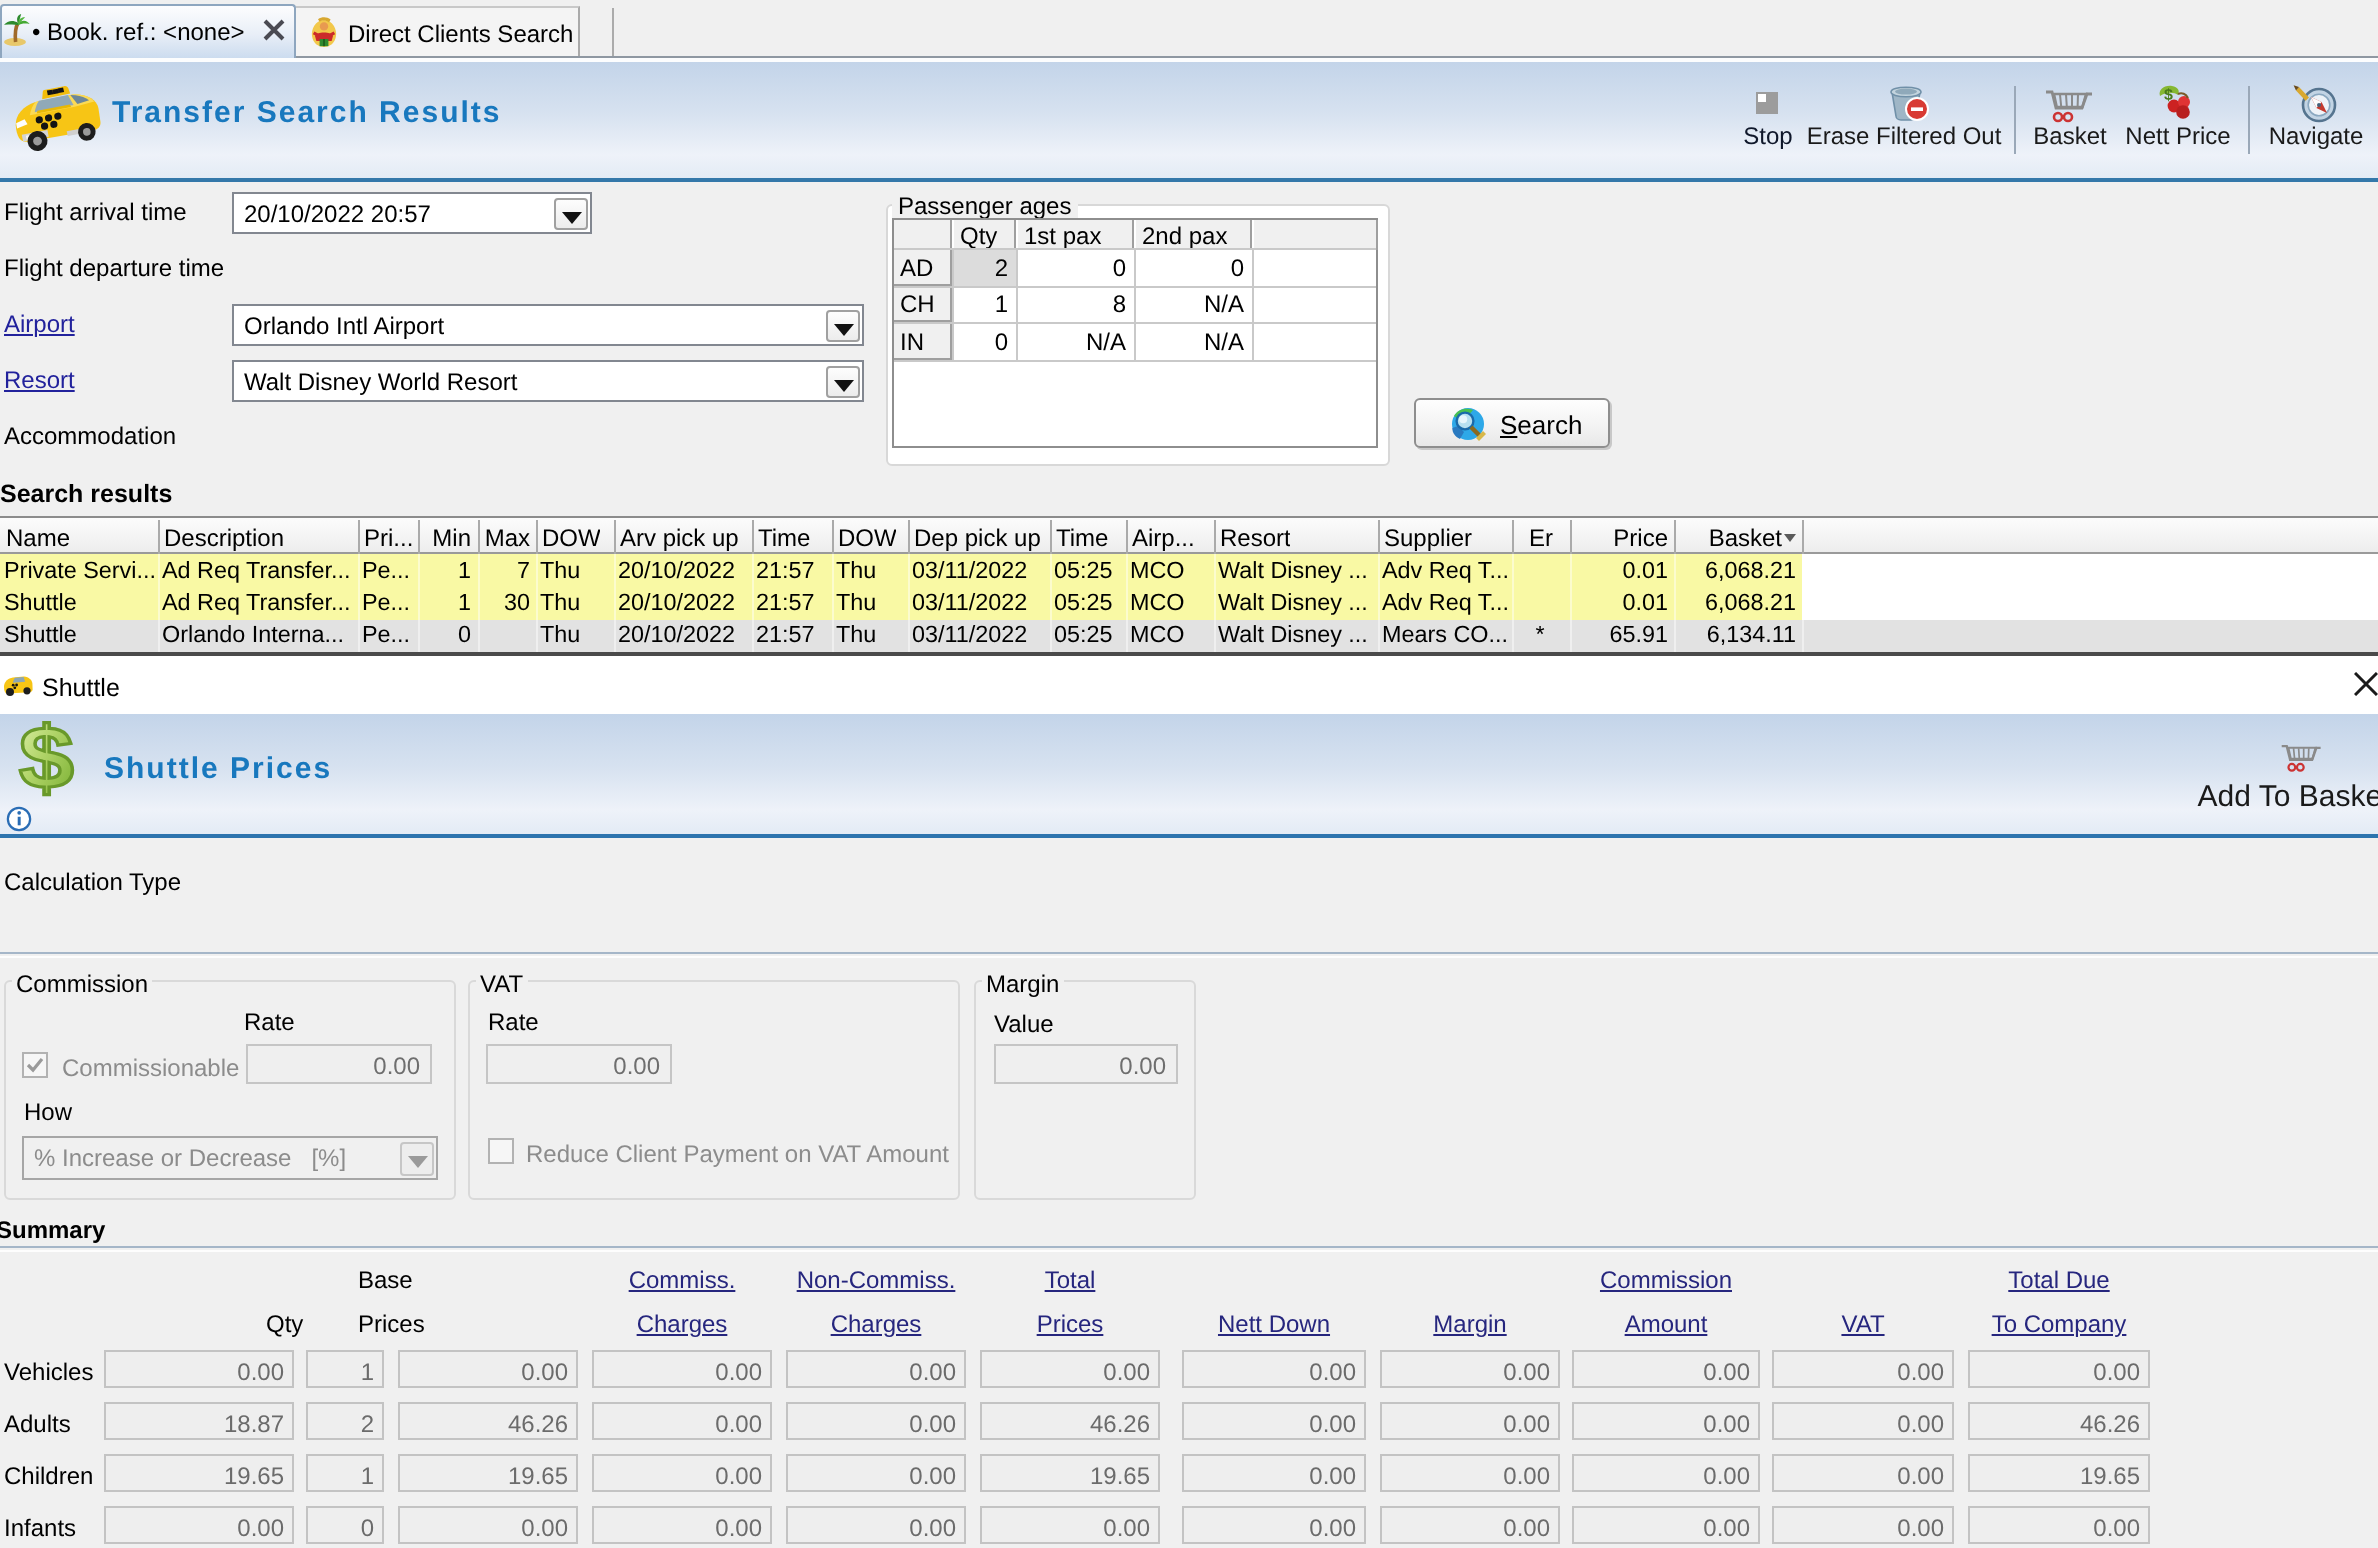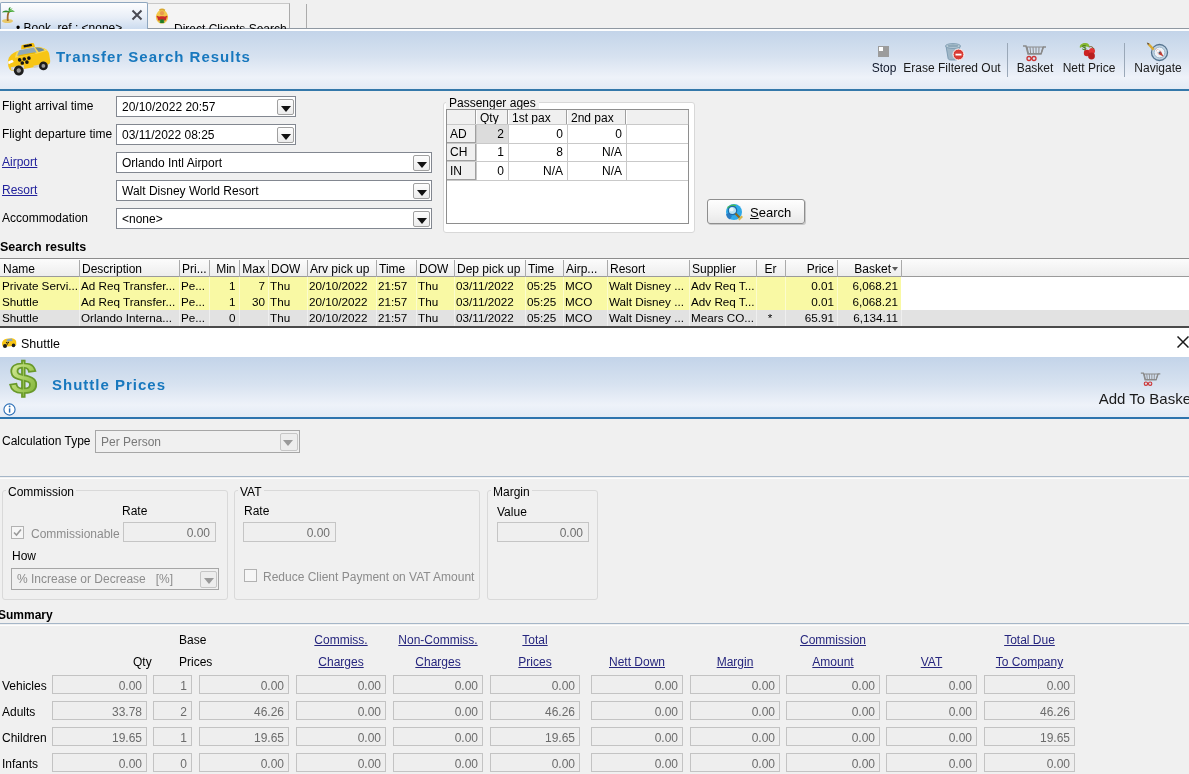--- a/index.html
+++ b/index.html
@@ -4,21 +4,21 @@
 <style>
 * { margin:0; padding:0; box-sizing:border-box; }
 body { font-family:"Liberation Sans", sans-serif; font-size:12px; color:#000; }
 #app { position:relative; width:1189px; height:774px; background:#f0f0f0; overflow:hidden; }
 .abs { position:absolute; }
 
 
 #tabs { position:absolute; left:0; top:0; width:1189px; height:29px; background:#f0f0f0; border-bottom:1px solid #8f98a2; }
 #tab1 { position:absolute; left:0; top:2px; width:148px; height:27px; background:linear-gradient(#fdfdfe,#e8eef7 55%,#ccdcef); border:1px solid #8ea6bf; border-bottom:none; border-radius:2px 2px 0 0; }
 #tab2 { position:absolute; left:148px; top:3px; width:142px; height:25px; background:#f4f4f4; border-right:1px solid #aaaaaa; border-top:1px solid #c8c8c8; }
-.tabtxt { position:absolute; top:18px; font-size:12px; }
+.tabtxt { position:absolute; top:6px; font-size:12px; }
 #tabsep { position:absolute; left:306px; top:4px; width:1px; height:24px; background:#ababab; }
 
 
 .band { position:absolute; left:0; width:1189px; background:linear-gradient(#c3d4e9 0%, #d7e2f0 45%, #eef2f9 80%, #e3ebf5 100%); }
 #band1 { top:31px; height:60px; border-bottom:2px solid #3478aa; }
 #band2 { top:357px; height:62px; border-bottom:2px solid #2d74ae; }
 #band1top { position:absolute; left:0; top:29px; width:1189px; height:2px; background:#fcfdfe; }
 .bigtitle { position:absolute; font-size:15px; font-weight:bold; letter-spacing:1px; color:#1878be; }
 
 
@@ -102,34 +102,26 @@
   <div class="lbl" style="left:2px; top:99px;">Flight arrival time</div>
   <div class="lbl" style="left:2px; top:127px;">Flight departure time</div>
   <div class="lbl link" style="left:2px; top:155px;">Airport</div>
   <div class="lbl link" style="left:2px; top:183px;">Resort</div>
   <div class="lbl" style="left:2px; top:211px;">Accommodation</div>
 
   <div class="combo" style="left:116px; top:96px; width:180px;">
       <span class="ctext">20/10/2022 20:57</span>
       <span class="cbtn"></span>
     </div>
-  <div class="combo" style="left:116px; top:124px; width:180px;">
-      <span class="ctext">03/11/2022 08:25</span>
-      <span class="cbtn"></span>
-    </div>
   <div class="combo" style="left:116px; top:152px; width:316px;">
       <span class="ctext">Orlando Intl Airport</span>
       <span class="cbtn"></span>
     </div>
   <div class="combo" style="left:116px; top:180px; width:316px;">
       <span class="ctext">Walt Disney World Resort</span>
-      <span class="cbtn"></span>
-    </div>
-  <div class="combo" style="left:116px; top:208px; width:316px;">
-      <span class="ctext">&lt;none&gt;</span>
       <span class="cbtn"></span>
     </div>
 
   <div id="paxpanel"></div>
   <div id="paxlabel">Passenger ages</div>
   <div id="paxgrid">
   <div class="abs" style="left:446px; top:109px; width:243px; height:115px; background:#fff; border:1px solid #8e8e8e;"></div>
   <div class="abs" style="left:447px; top:110px; width:29px; height:15px; background:#f0f0f0; border-right:1px solid #9f9f9f; border-bottom:1px solid #9f9f9f;"></div>
   <div class="abs" style="left:477px; top:110px; width:31px; height:15px; background:#f0f0f0; border-right:1px solid #9f9f9f; border-bottom:1px solid #9f9f9f;"></div>
   <div class="pgcell" style="left:480px; top:111px;">Qty</div>
@@ -319,24 +311,20 @@
 
   <div id="shuttlebar">
       <span class="lbl" style="left:21px; top:8.5px; font-size:12.5px;">Shuttle</span>
     </div>
 
   <div id="band2" class="band"></div>
   <div class="bigtitle" style="left:52px; top:376px;">Shuttle Prices</div>
   <div class="lbl" style="left:1147px; top:390px; color:#1a1a1a; font-size:15px; transform:translateX(-50%);">Add To Basket</div>
 
   <div class="lbl" style="left:2px; top:434px;">Calculation Type</div>
-  <div class="combo dis" style="left:95px; top:430px; width:205px; height:23px;">
-      <span class="ctext" style="top:4px;">Per Person</span>
-      <span class="cbtn dis" style="width:18px;"></span>
-    </div>
 
   <div class="groove" style="top:476px;"></div>
 
   <div class="group" style="left:2px; width:226px;"></div>
   <div class="glabel" style="left:6px;">Commission</div>
   <div class="group" style="left:234px; width:246px;"></div>
   <div class="glabel" style="left:238px;">VAT</div>
   <div class="group" style="left:487px; width:111px;"></div>
   <div class="glabel" style="left:491px;">Margin</div>
 
@@ -385,21 +373,21 @@
   <div class="sbox" style="left:199px; top:675px; width:90px;">0.00</div>
   <div class="sbox" style="left:296px; top:675px; width:90px;">0.00</div>
   <div class="sbox" style="left:393px; top:675px; width:90px;">0.00</div>
   <div class="sbox" style="left:490px; top:675px; width:90px;">0.00</div>
   <div class="sbox" style="left:591px; top:675px; width:92px;">0.00</div>
   <div class="sbox" style="left:690px; top:675px; width:90px;">0.00</div>
   <div class="sbox" style="left:786px; top:675px; width:94px;">0.00</div>
   <div class="sbox" style="left:886px; top:675px; width:91px;">0.00</div>
   <div class="sbox" style="left:984px; top:675px; width:91px;">0.00</div>
   <div class="srowlbl" style="top:705px;">Adults</div>
-  <div class="sbox" style="left:52px; top:701px; width:95px;">33.78</div>
+  <div class="sbox" style="left:52px; top:701px; width:95px;">18.87</div>
   <div class="sbox" style="left:153px; top:701px; width:39px;">2</div>
   <div class="sbox" style="left:199px; top:701px; width:90px;">46.26</div>
   <div class="sbox" style="left:296px; top:701px; width:90px;">0.00</div>
   <div class="sbox" style="left:393px; top:701px; width:90px;">0.00</div>
   <div class="sbox" style="left:490px; top:701px; width:90px;">46.26</div>
   <div class="sbox" style="left:591px; top:701px; width:92px;">0.00</div>
   <div class="sbox" style="left:690px; top:701px; width:90px;">0.00</div>
   <div class="sbox" style="left:786px; top:701px; width:94px;">0.00</div>
   <div class="sbox" style="left:886px; top:701px; width:91px;">0.00</div>
   <div class="sbox" style="left:984px; top:701px; width:91px;">46.26</div>

